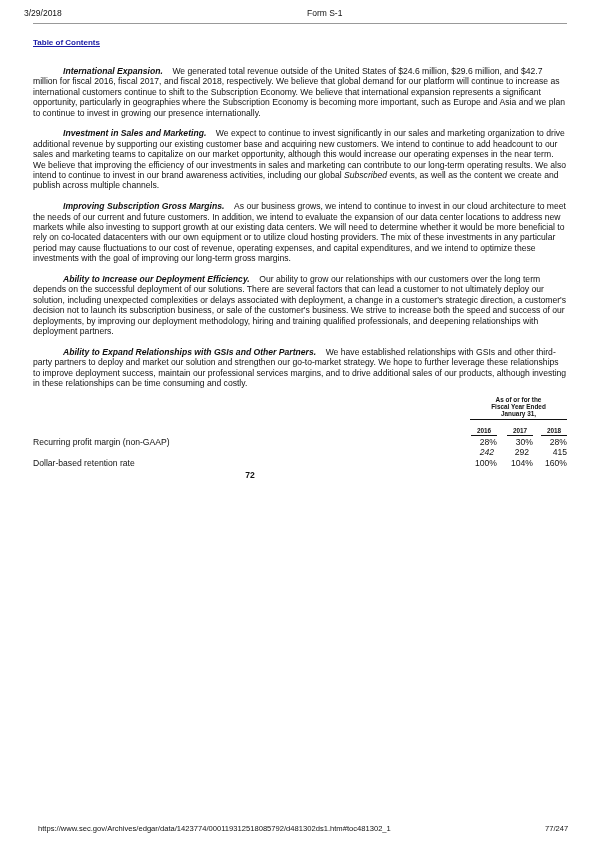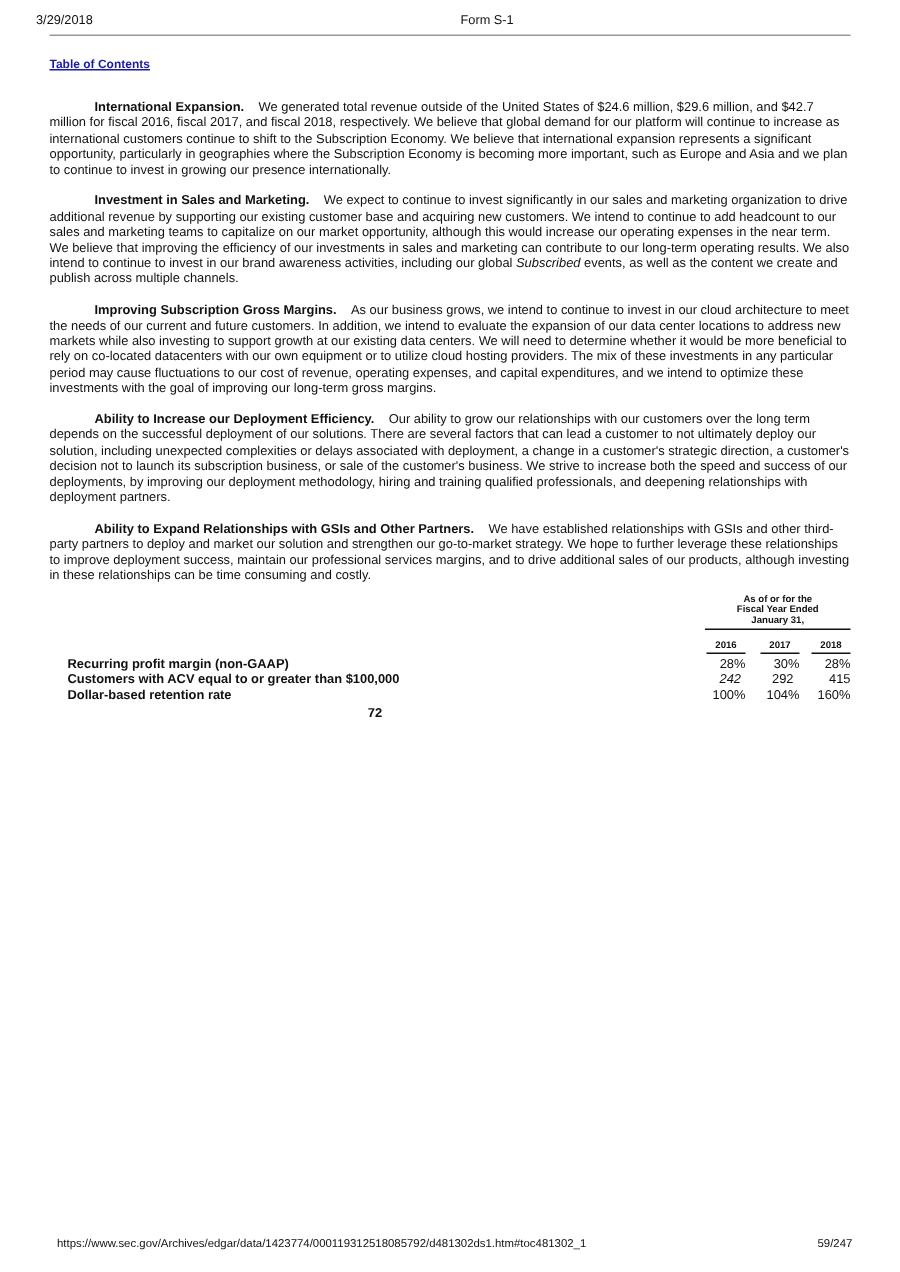--- a/index.html
+++ b/index.html
@@ -6,33 +6,33 @@
   body { width: 600px; height: 848px; position: relative; overflow: hidden;
          font-family: "Liberation Sans", sans-serif; color: #111; }
   .hdr { position: absolute; top: 8px; left: 0; width: 584px; height: 14px; font-size: 8.5px; }
   .hdr .date { position: absolute; left: 24px; top: 0; }
   .hdr .form { position: absolute; left: 307px; top: 0; }
   .rule { position: absolute; left: 33px; top: 23px; width: 534px; height: 1px; background: #999; }
   .toc { position: absolute; left: 33px; top: 38px; font-family: Liberation Sans, sans-serif;
          font-size: 8px; font-weight: bold; color: #1a1aa6; text-decoration: underline; cursor: pointer; }
   .content { position: absolute; left: 33px; top: 66px; width: 534px; font-size: 8.6px; line-height: 10.4px; }
   .para { margin: 0 0 10.4px 0; text-indent: 30px; text-align: left; }
-  .para .lead { font-weight: bold; }
+  .para .lead { font-weight: bold; font-style: italic; }
   .para .lead::after { content: "\00a0\00a0\00a0\00a0"; font-style: normal; }
   .section-title { text-align: center; font-weight: bold; margin: 10px 0 4px 0; }
   .metrics { position: absolute; left: 33px; top: 396px; width: 534px; font-size: 8.6px; }
   .mhead { position: absolute; left: 437px; top: 0; width: 97px; text-align: center;
            font-size: 6.4px; font-weight: bold; line-height: 7.2px; }
   .mhead .line3 { border-bottom: 1px solid #111; padding-bottom: 1px; }
   .yrs { position: absolute; top: 31px; left: 0; width: 534px; height: 9px; }
   .yr { position: absolute; font-size: 6.4px; font-weight: bold; text-align: center;
         border-bottom: 1px solid #111; line-height: 8px; }
   .rows { position: absolute; top: 41px; left: 0; width: 534px; }
   .mrow { position: relative; height: 10.4px; line-height: 10.4px; }
-  .mrow .lbl { position: absolute; left: 12px; top: 0; font-weight: bold; }
+  .mrow .lbl { position: absolute; left: 0; top: 0; }
   .mrow .v { position: absolute; top: 0; text-align: right; width: 30px; }
   .pagenum { position: absolute; top: 470px; left: 0; width: 500px; text-align: center; font-size: 8.6px; font-weight: bold; }
   .footer { position: absolute; top: 824px; left: 0; width: 600px; font-size: 7.6px; }
   .footer .url { position: absolute; left: 38px; }
   .footer .pg { position: absolute; left: 545px; }
 </style>
 </head>
 <body>
 
 <div class="hdr">
@@ -73,32 +73,31 @@
     <span class="yr" style="left:508px;width:26px;">2018</span>
   </div>
   <div class="rows">
     <div class="mrow">
       <span class="lbl">Recurring profit margin (non-GAAP)</span>
       <span class="v" style="left:434px;">28%</span>
       <span class="v" style="left:470px;">30%</span>
       <span class="v" style="left:504px;">28%</span>
     </div>
     <div class="mrow">
-      <span class="lbl">Customers with ACV equal to or greater than $100,000</span>
       <span class="v" style="left:431px;font-style:italic;">242</span>
       <span class="v" style="left:466px;">292</span>
       <span class="v" style="left:504px;">415</span>
     </div>
     <div class="mrow">
       <span class="lbl">Dollar-based retention rate</span>
       <span class="v" style="left:434px;">100%</span>
       <span class="v" style="left:470px;">104%</span>
       <span class="v" style="left:504px;">160%</span>
     </div>
   </div>
 </div>
 
 <div class="pagenum">72</div>
 
 <div class="footer">
   <span class="url">https://www.sec.gov/Archives/edgar/data/1423774/000119312518085792/d481302ds1.htm#toc481302_1</span>
-  <span class="pg">59/247</span>
+  <span class="pg">77/247</span>
 </div>
 
 </body></html>

